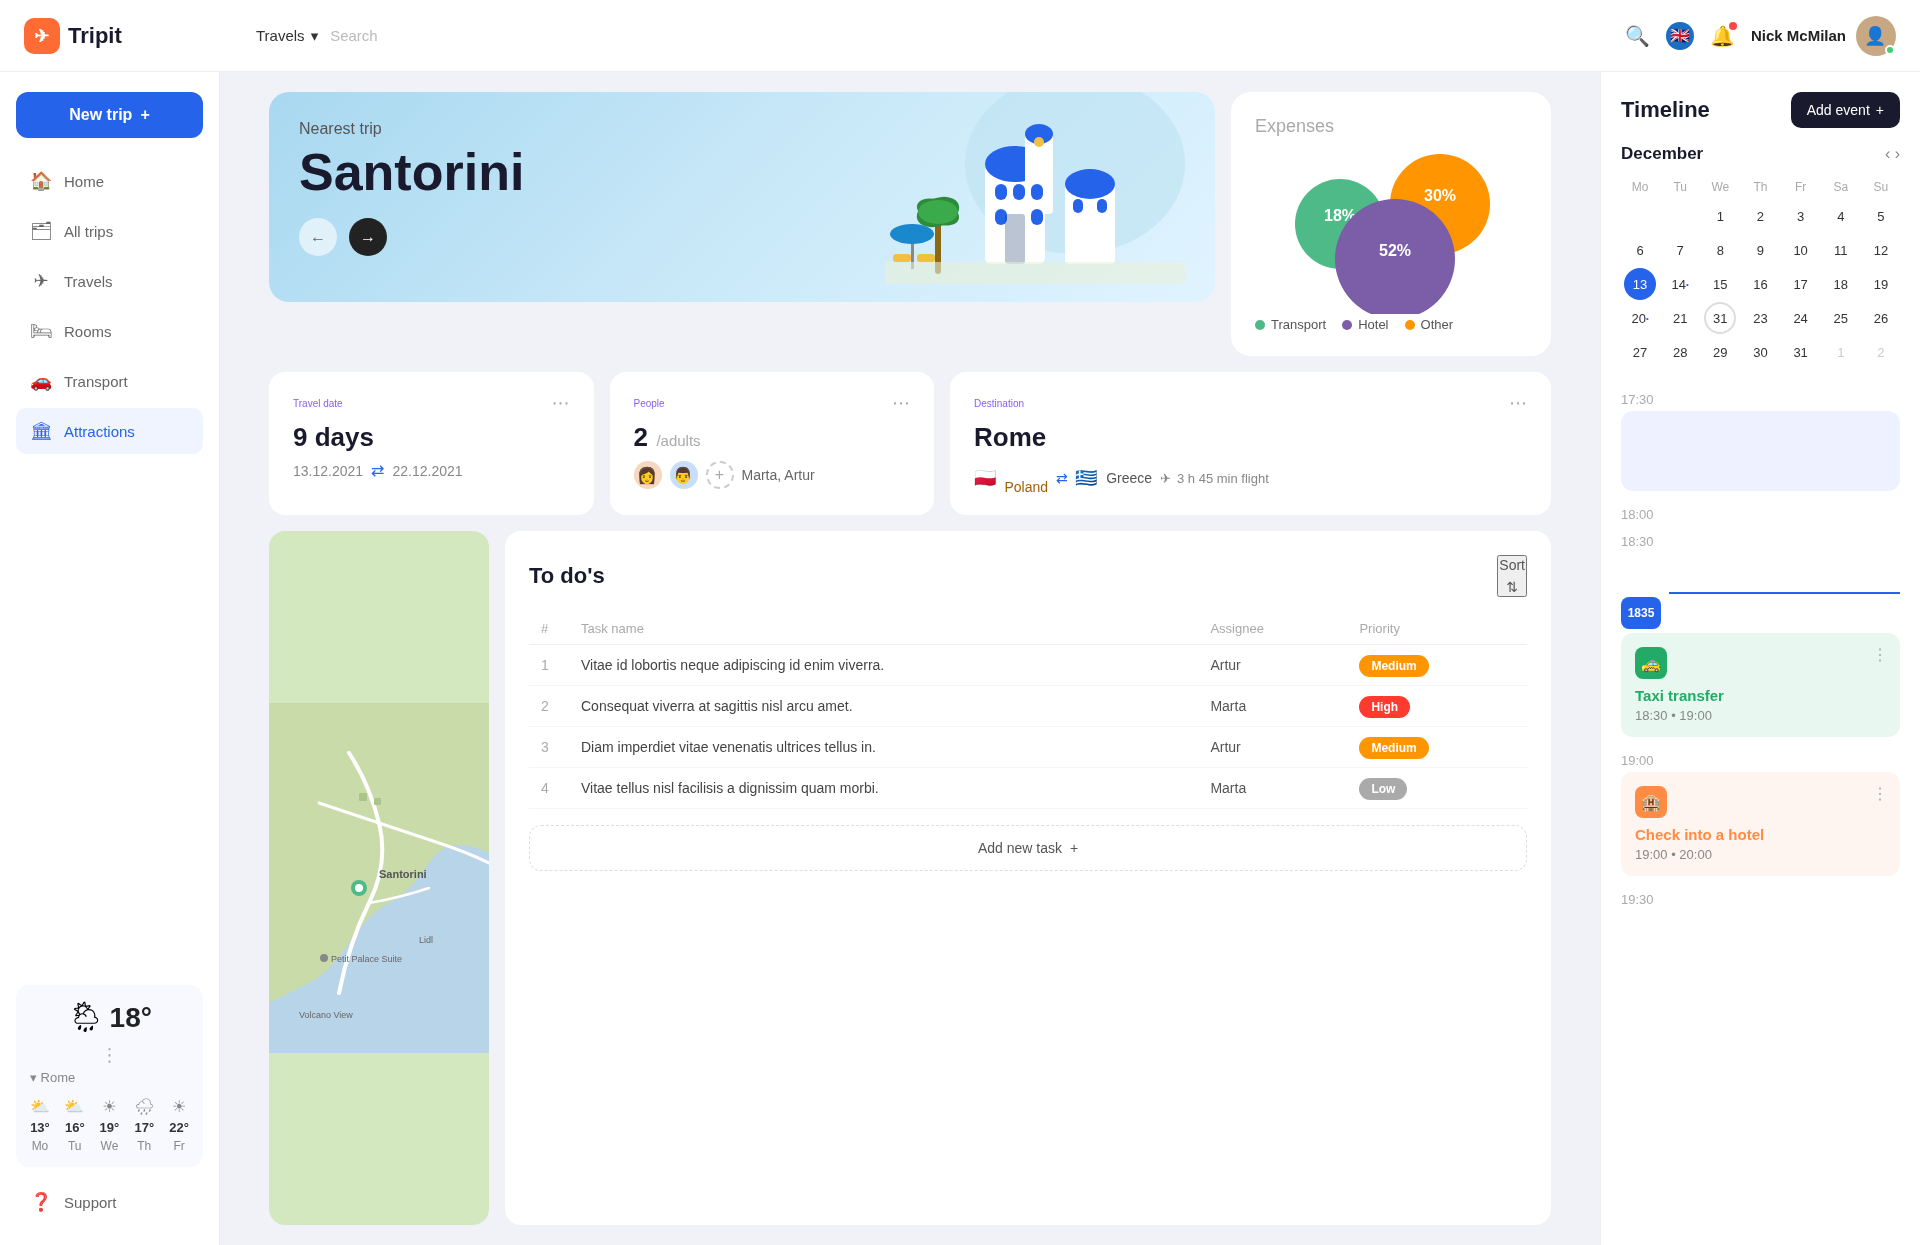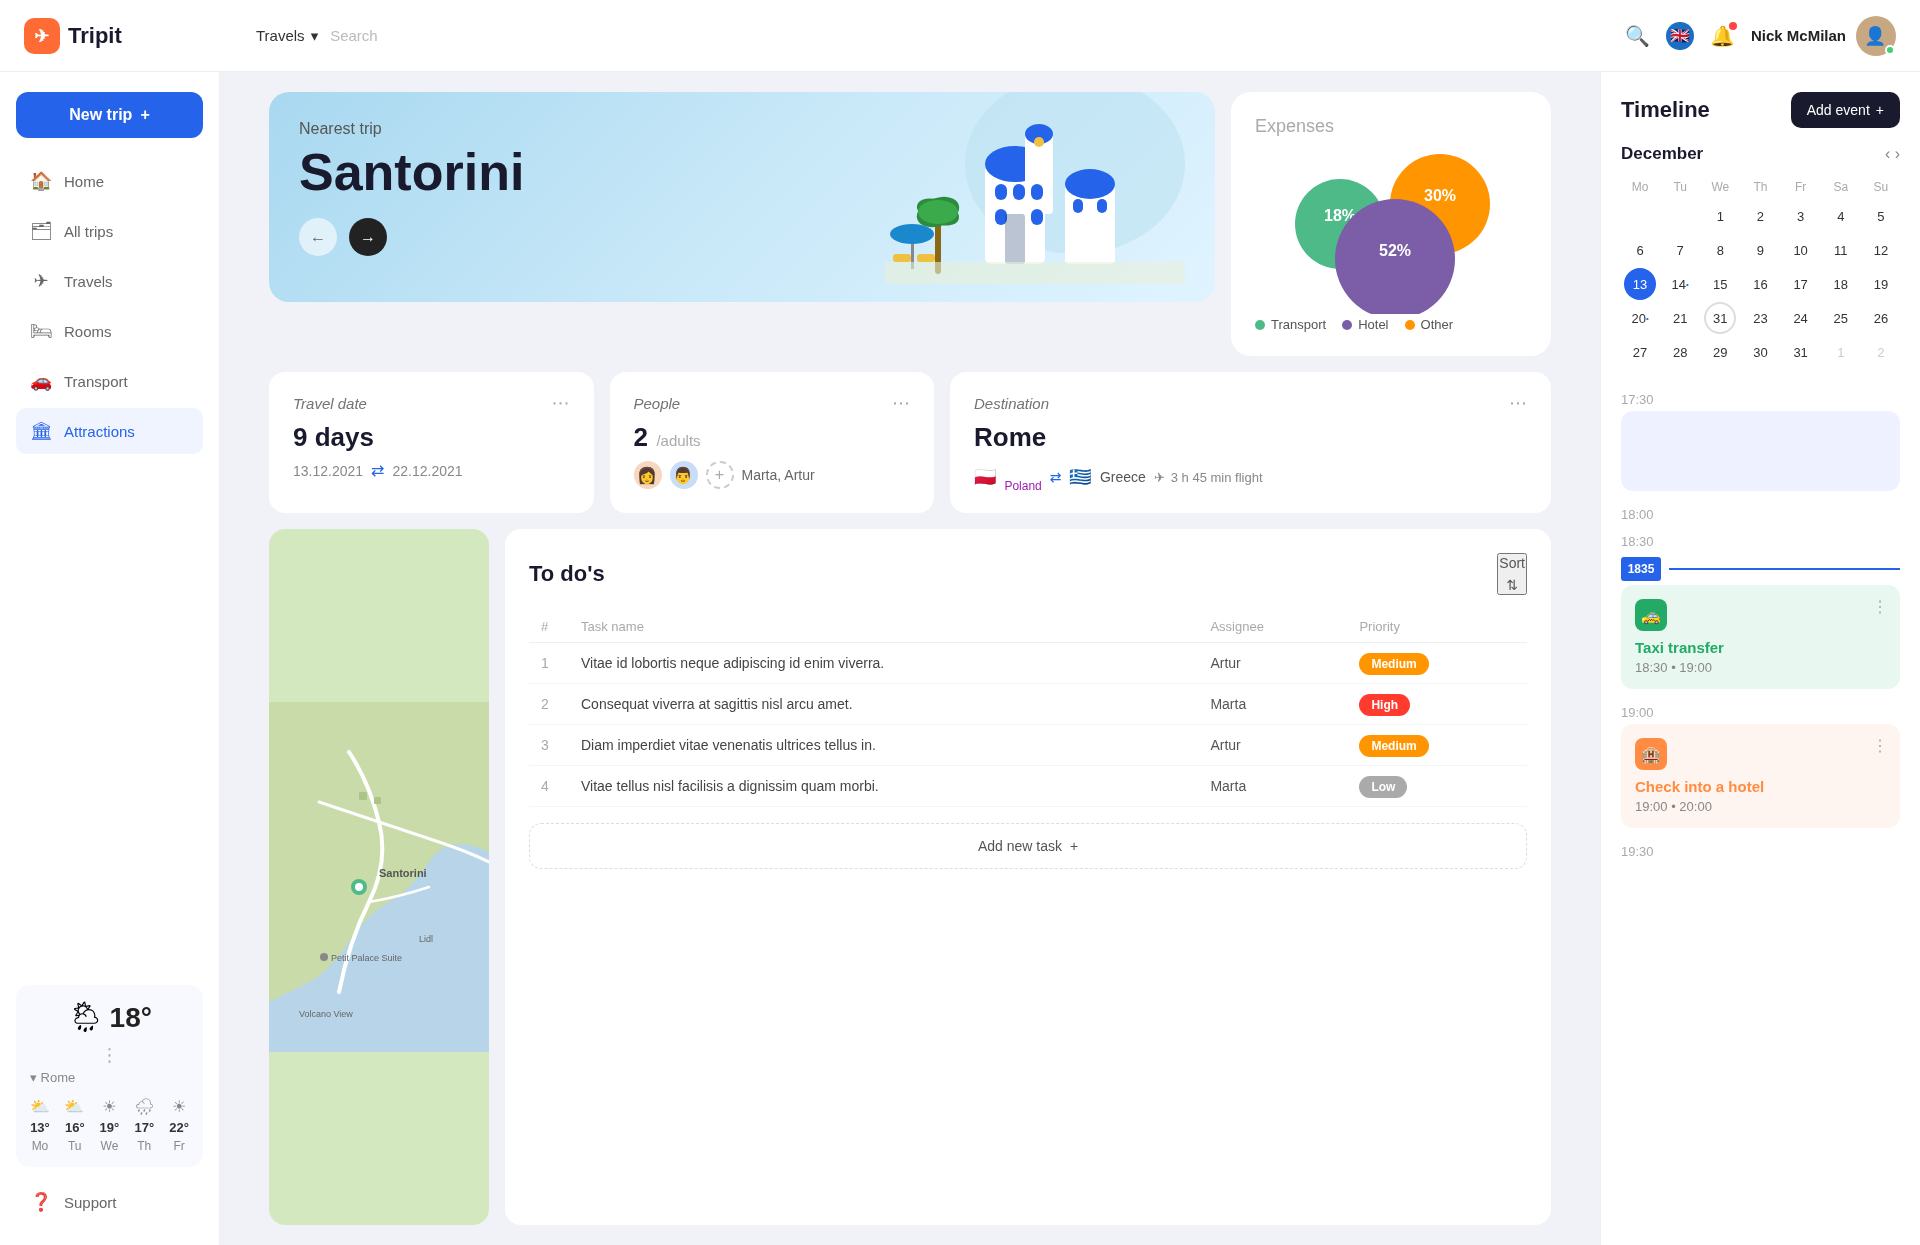--- a/index.html
+++ b/index.html
@@ -62,21 +62,21 @@
     .expenses-title { font-size: 18px; color: #aaa; margin-bottom: 12px; }
     .bubble-chart { position: relative; height: 160px; }
     .legend { display: flex; gap: 16px; margin-top: 8px; }
     .legend-item { display: flex; align-items: center; gap: 6px; font-size: 13px; color: #555; }
     .legend-dot { width: 10px; height: 10px; border-radius: 50%; }
 
     
     .info-row { display: flex; gap: 16px; }
     .info-card { background: #fff; border-radius: 16px; padding: 20px 24px; flex: 1; }
     .info-card-header { display: flex; justify-content: space-between; align-items: center; margin-bottom: 8px; }
-    .info-label { font-size: 15px; color: #737373; font-style: italic; }
+    .info-label { font-size: 10px; color: #8b5cf6; }
     .info-more { color: #aaa; cursor: pointer; font-size: 18px; }
     .info-value { font-size: 26px; font-weight: 700; color: #1a1a2e; }
     .info-sub { font-size: 13px; color: #aaa; margin-top: 2px; }
     .date-row { display: flex; align-items: center; gap: 8px; margin-top: 8px; font-size: 14px; color: #888; }
     .date-arrow { color: #2563eb; font-size: 16px; }
     .people-row { display: flex; align-items: center; gap: 8px; margin-top: 8px; }
     .avatar-sm { width: 28px; height: 28px; border-radius: 50%; display: flex; align-items: center; justify-content: center; font-size: 13px; }
     .add-person { width: 28px; height: 28px; border-radius: 50%; border: 2px dashed #ccc; display: flex; align-items: center; justify-content: center; color: #aaa; cursor: pointer; font-size: 16px; }
     .people-names { font-size: 14px; color: #666; }
     .dest-row { display: flex; align-items: center; gap: 8px; margin-top: 8px; font-size: 14px; color: #555; flex-wrap: wrap; }
@@ -123,21 +123,21 @@
     .event-block.orange { background: #fff5f0; }
     .event-title { font-size: 15px; font-weight: 600; }
     .event-title.green-text { color: #22aa66; }
     .event-title.orange-text { color: #ff8c42; }
     .event-time { font-size: 13px; color: #888; margin-top: 4px; }
     .event-more { position: absolute; top: 12px; right: 12px; color: #aaa; cursor: pointer; }
     .event-icon { width: 32px; height: 32px; border-radius: 8px; display: flex; align-items: center; justify-content: center; font-size: 16px; margin-bottom: 8px; }
     .event-icon.green-bg { background: #22aa66; color: white; }
     .event-icon.orange-bg { background: #ff8c42; color: white; }
     .time-marker { display: flex; align-items: center; gap: 8px; margin: 4px 0; }
-    .time-marker-dot { width: 40px; height: 24px; background: #2563eb; border-radius: 3px; display: flex; align-items: center; justify-content: center; color: white; font-size: 12px; font-weight: 700; }
+    .time-marker-dot { width: 40px; height: 32px; background: #2563eb; border-radius: 8px; display: flex; align-items: center; justify-content: center; color: white; font-size: 12px; font-weight: 700; margin-top: 40px; }
     .time-marker-line { flex: 1; height: 2px; background: #2563eb; }
 
     
     .map-svg { width: 100%; height: 100%; }
   </style>
 </head>
 <body>
 
 <div class="header">
   <div class="header-left">
@@ -374,21 +374,21 @@
       </div>
 
       <div class="info-card" style="flex:2;">
         <div class="info-card-header">
           <span class="info-label">Destination</span>
           <span class="info-more">⋯</span>
         </div>
         <div class="info-value">Rome</div>
         <div class="dest-row">
           <span class="flag">🇵🇱</span>
-          <span style="font-size:12px; color:#a21caf;margin-top:18px;">Poland</span>
+          <span style="font-size:14px; color:#a16207;margin-top:18px;">Poland</span>
           <span style="color:#2563eb;">⇄</span>
           <span class="flag">🇬🇷</span>
           <span style="font-size:14px; color:#555;">Greece</span>
           <div class="flight-info">
             <span>✈</span>
             <span>3 h 45 min flight</span>
           </div>
         </div>
       </div>
     </div>

